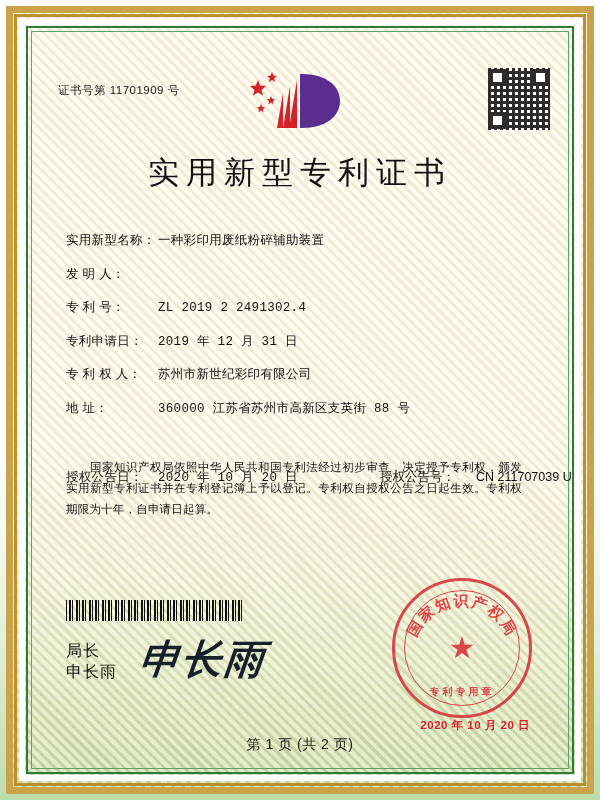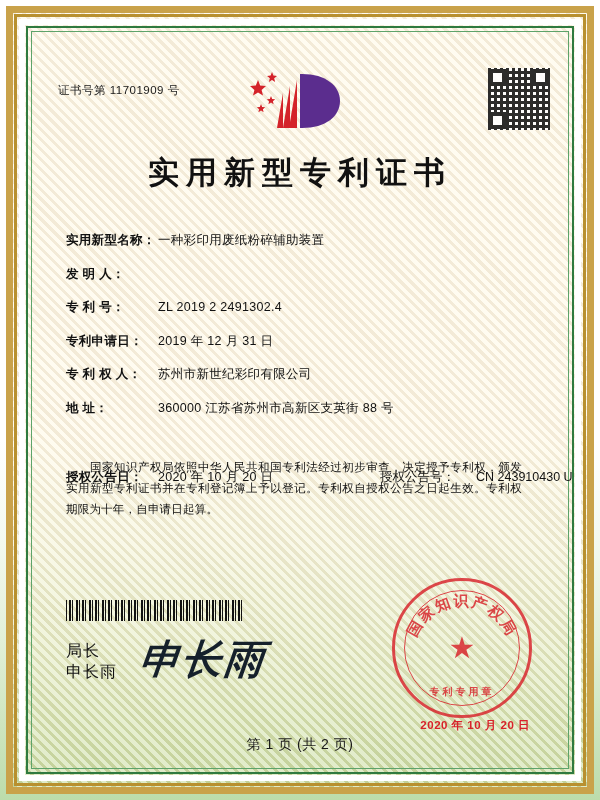--- a/index.html
+++ b/index.html
@@ -133,21 +133,21 @@
     box-sizing: border-box;
   }
 
   .title {
     position: absolute;
     left: 0; right: 0;
     top: 112px;
     text-align: center;
     font-family: "DejaVu Serif", "Liberation Serif", serif;
     font-size: 31px;
-    font-weight: bold;
+    font-weight: normal;
     letter-spacing: 7px;
     color: #111111;
   }
 
   
   .fields {
     position: absolute;
     left: 26px;
     right: 20px;
     top: 192px;
@@ -157,26 +157,26 @@
     align-items: baseline;
     margin-bottom: 16.5px;
     font-size: 12.5px;
     color: #111;
   }
   .field-label {
     width: 92px;
     flex: 0 0 92px;
     letter-spacing: 0.3px;
     white-space: nowrap;
-    font-weight: bold;
   }
   .field-value {
     flex: 1;
     letter-spacing: 0.3px;
     white-space: nowrap;
+    font-family: Liberation Mono, monospace;
   }
   .field-row.dual .field-value {
     flex: 0 0 222px;
     width: 222px;
   }
   .field-row.dual .field-label2 {
     flex: 0 0 96px;
     width: 96px;
     white-space: nowrap;
     margin-top: 36px;
@@ -366,21 +366,21 @@
         <div class="field-value">苏州市新世纪彩印有限公司</div>
       </div>
       <div class="field-row">
         <div class="field-label">地 址：</div>
         <div class="field-value">360000 江苏省苏州市高新区支英街 88 号</div>
       </div>
       <div class="field-row dual">
         <div class="field-label">授权公告日：</div>
         <div class="field-value">2020 年 10 月 20 日</div>
         <div class="field-label2">授权公告号：</div>
-        <div class="field-value2">CN 243910430 U</div>
+        <div class="field-value2">CN 211707039 U</div>
       </div>
     </div>
 
     <div class="paragraphs">
       <p>国家知识产权局依照中华人民共和国专利法经过初步审查，决定授予专利权，颁发实用新型专利证书并在专利登记簿上予以登记。专利权自授权公告之日起生效。专利权期限为十年，自申请日起算。</p>
     </div>
 
     <div class="barcode"></div>
 
     <div class="sig-labels">

